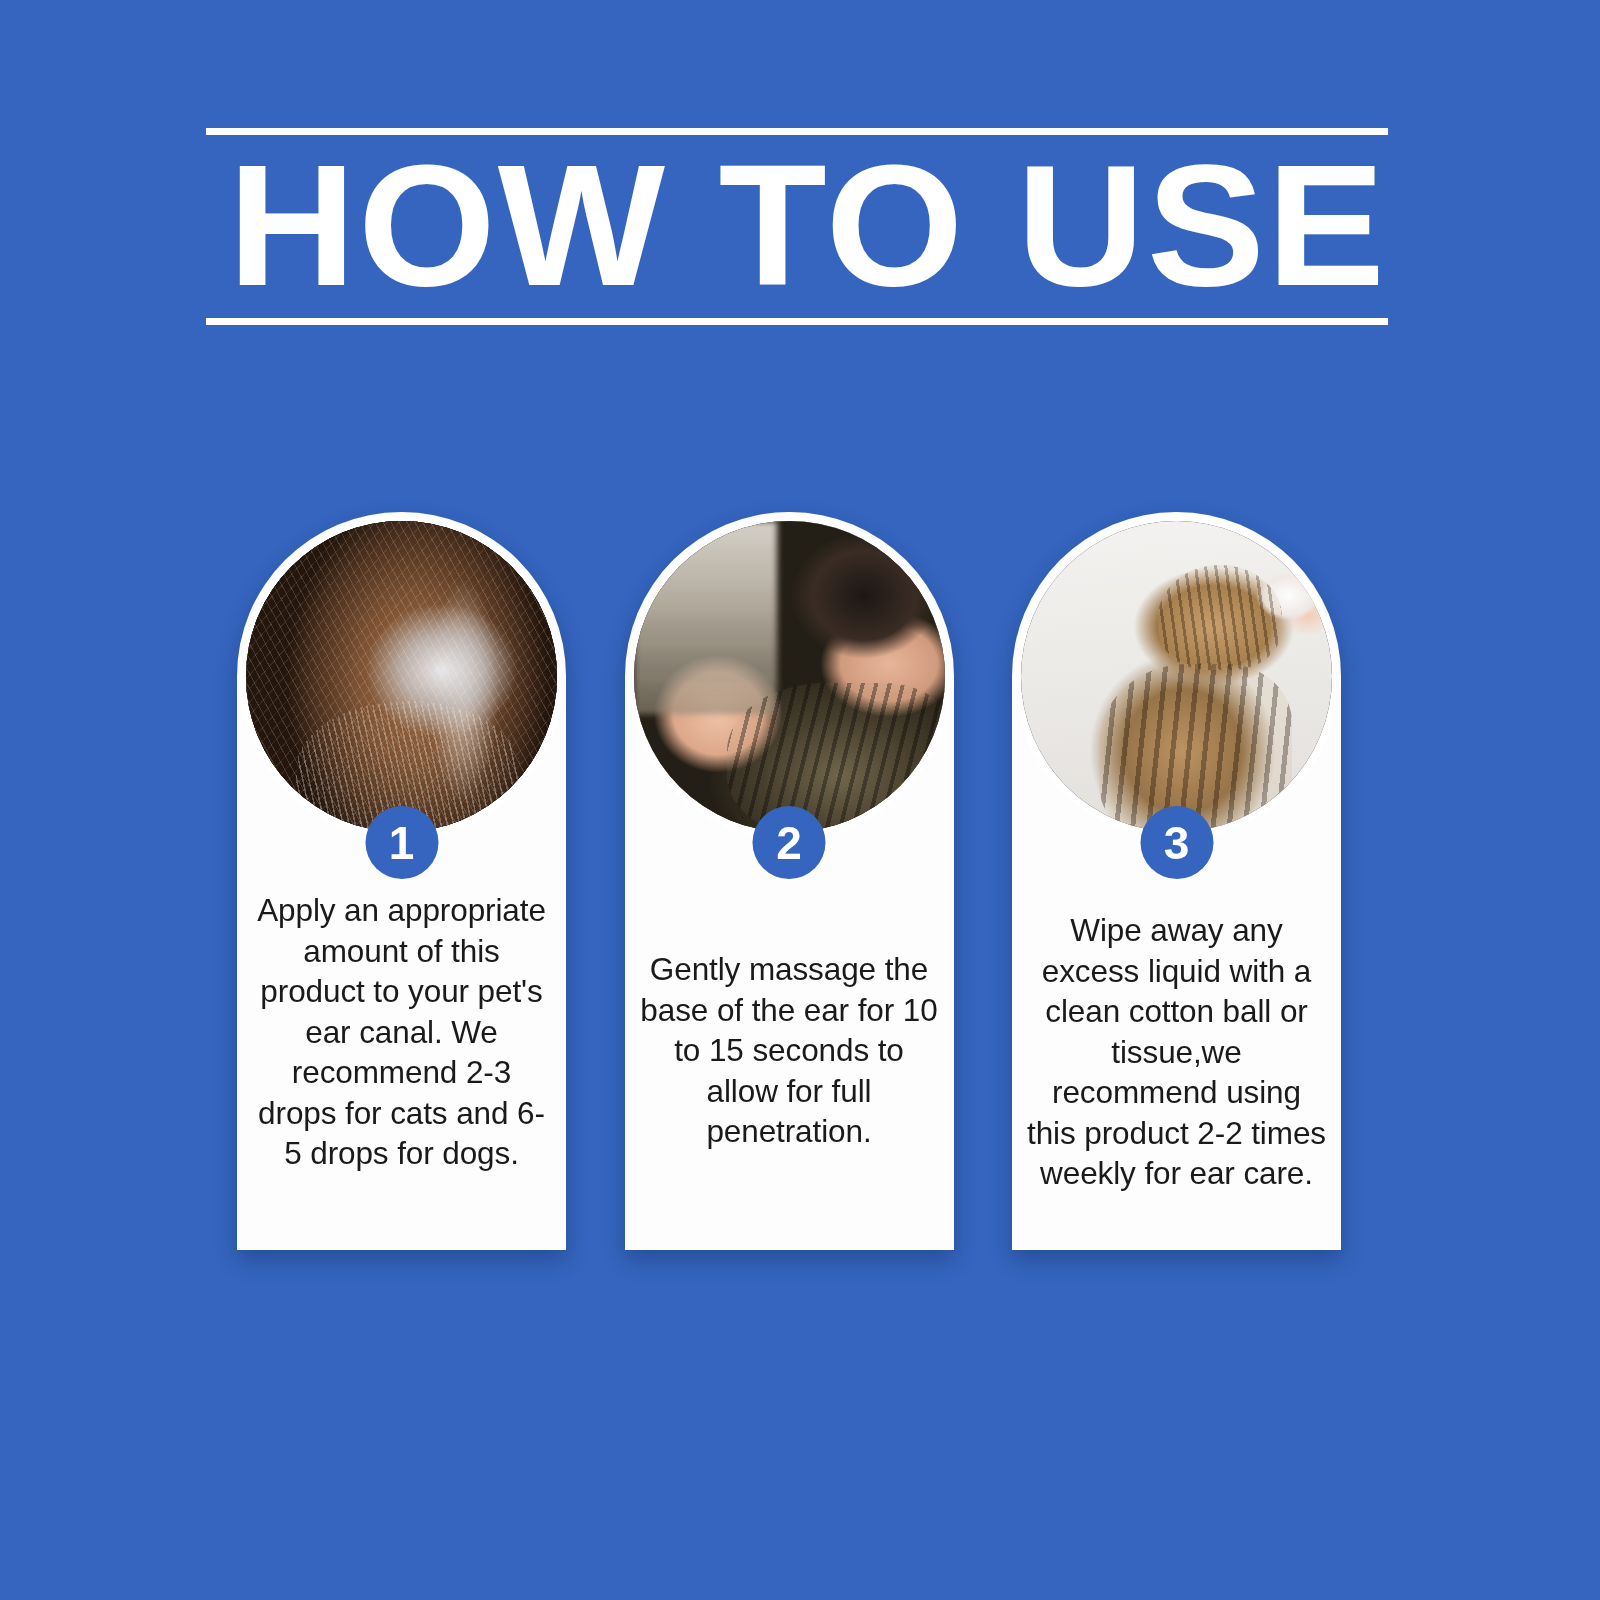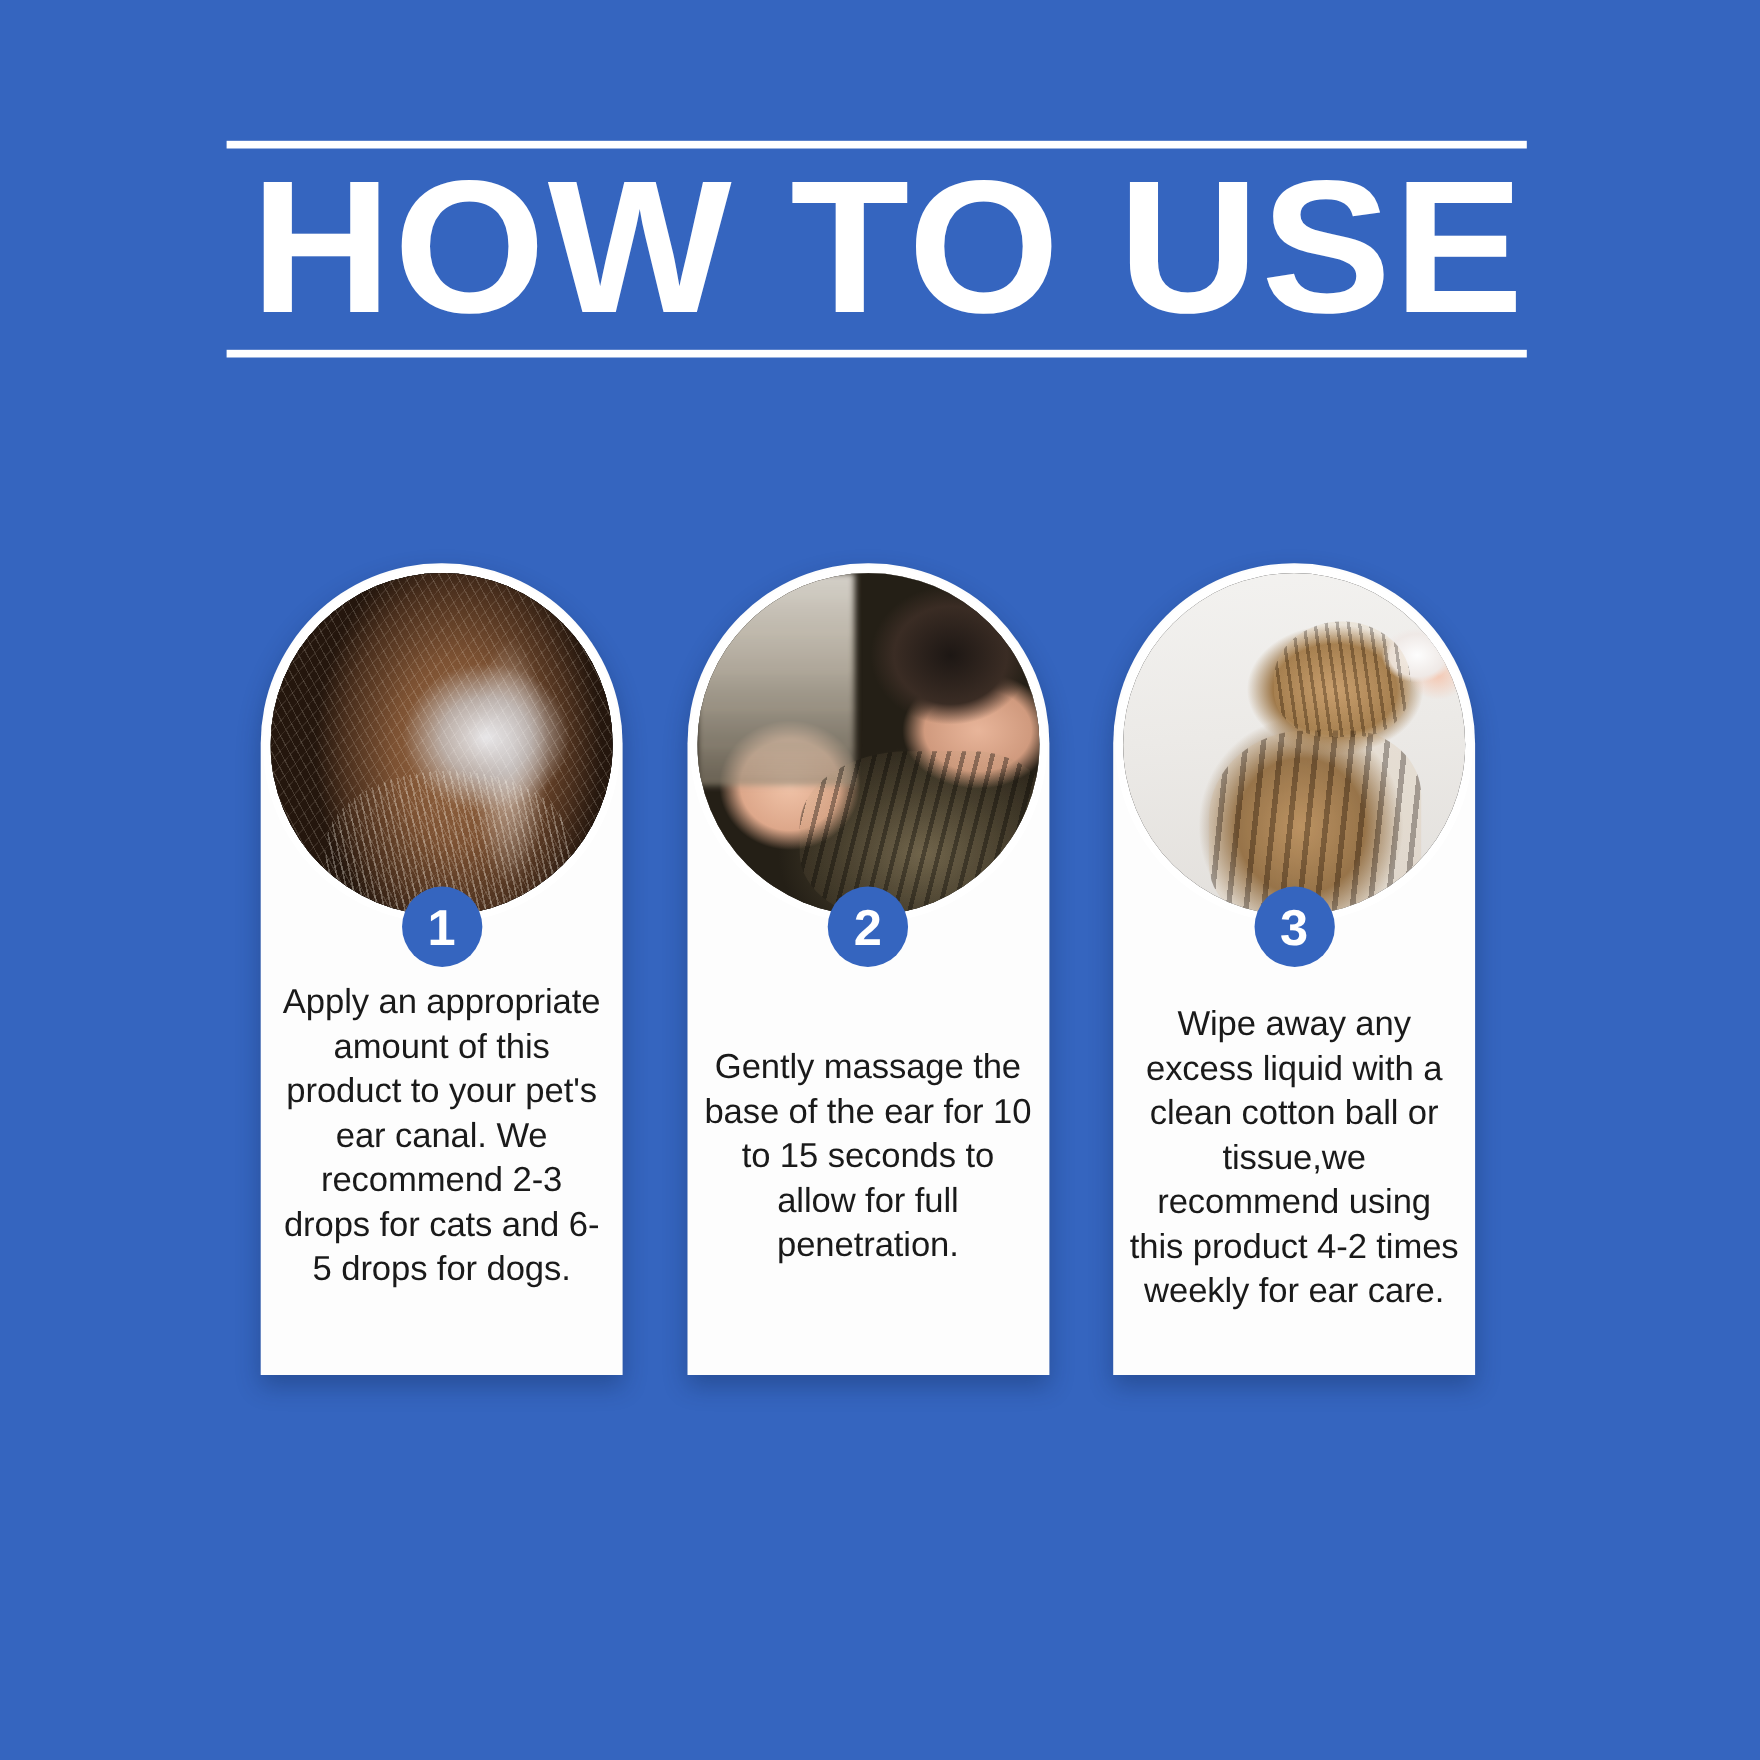--- a/index.html
+++ b/index.html
@@ -255,17 +255,17 @@
       <div class="badge">2</div>
       <div class="card-text">Gently massage the base of the ear for 10 to 15 seconds to allow for full penetration.</div>
     </div>
 
     <div class="card card-3">
       <div class="card-body"></div>
       <div class="card-photo">
         <div class="photo-art art3"></div>
       </div>
       <div class="badge">3</div>
-      <div class="card-text">Wipe away any excess liquid with a clean cotton ball or tissue,we recommend using this product 4-2 times weekly for ear care.</div>
+      <div class="card-text">Wipe away any excess liquid with a clean cotton ball or tissue,we recommend using this product 2-2 times weekly for ear care.</div>
     </div>
 
   </div>
 </div>
 
 </body></html>

